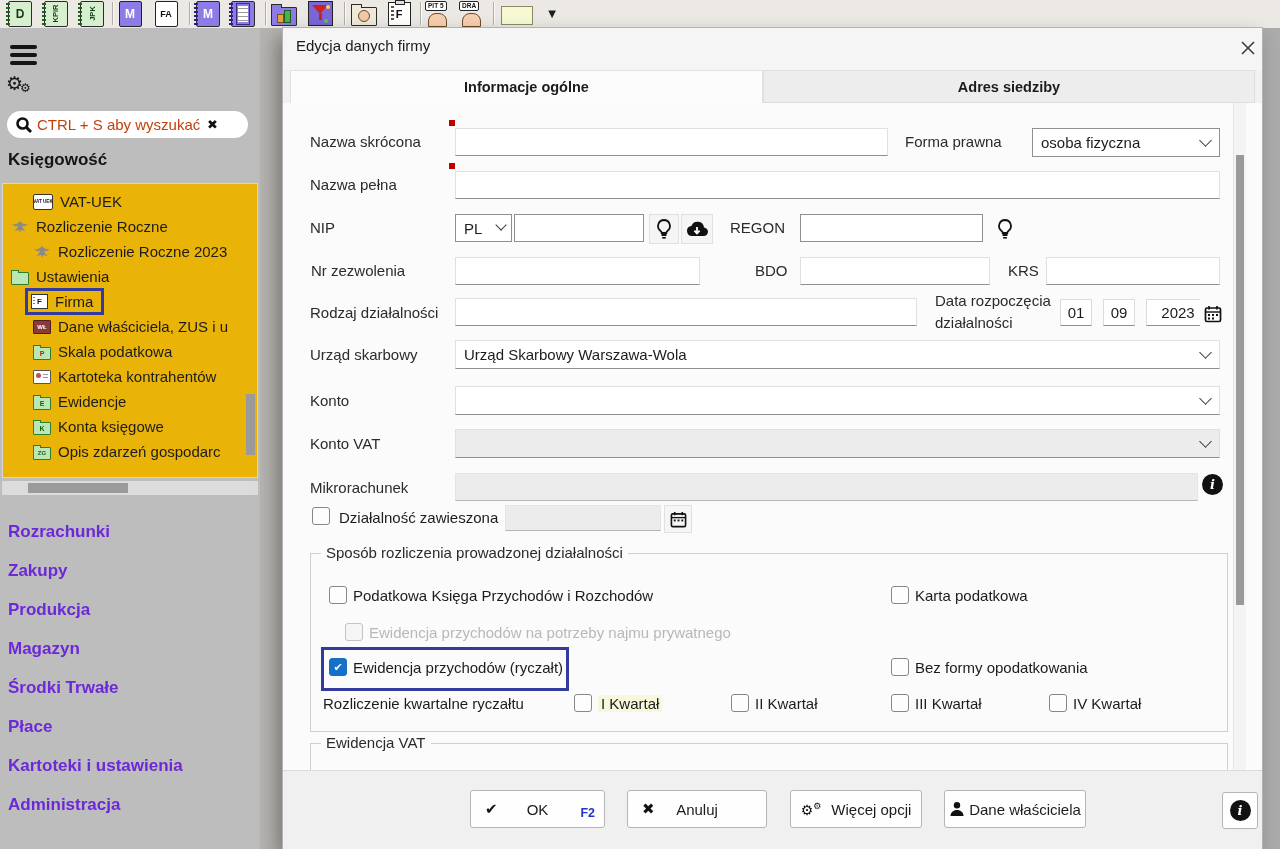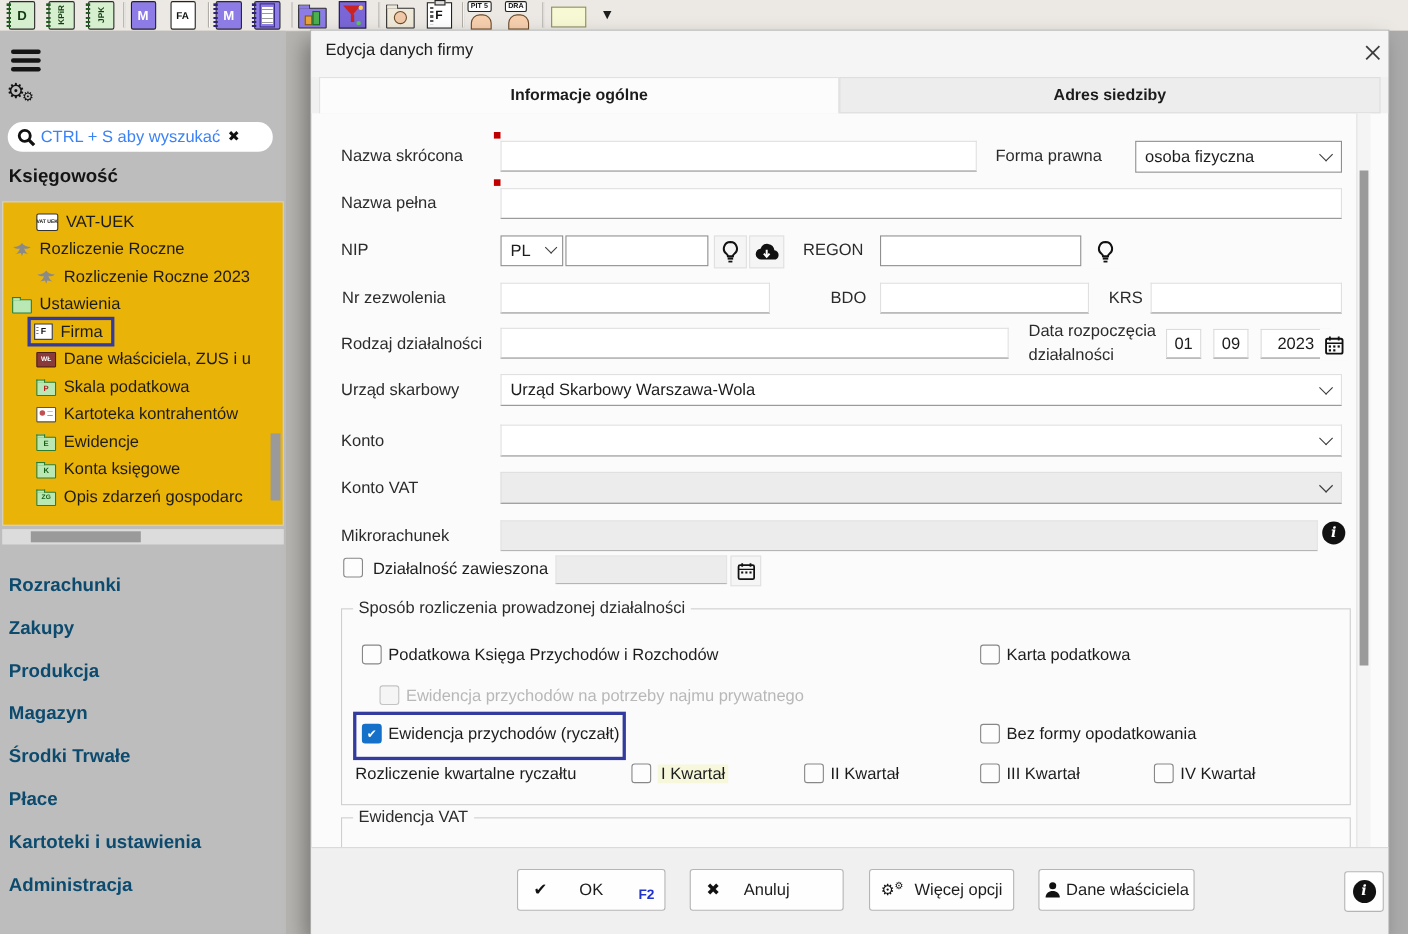--- a/index.html
+++ b/index.html
@@ -47,21 +47,21 @@
   .noteicon{width:30px;height:17px;background:#f6f9d4;border:1px solid #8a8a66;margin-top:4px;}
   .ddarrow{font-family:"DejaVu Sans",sans-serif;font-size:10px;color:#1c1c1c;}
 
   
   #sidebar{position:absolute;left:0;top:28px;width:260px;height:821px;background:#bdbdbd;}
   .hbar{width:27px;height:3.6px;background:#141414;border-radius:2px;margin-bottom:4.4px;}
   .gearwrap{position:absolute;left:6px;top:44px;width:34px;height:30px;color:#141414;}
   .gearbig{position:absolute;left:0;top:0;font-family:"DejaVu Sans",sans-serif;font-size:19px;}
   .gearsmall{position:absolute;left:14px;top:9px;font-family:"DejaVu Sans",sans-serif;font-size:12px;}
   #searchpill{position:absolute;left:7px;top:83px;width:241px;height:27px;background:#fff;border-radius:14px;display:flex;align-items:center;}
-  #searchtext{color:#3b82f6;font-size:15px;white-space:nowrap;overflow:hidden;width:178px;}
+  #searchtext{color:#c2410c;font-size:15px;white-space:nowrap;overflow:hidden;width:178px;}
   #searchclear{font-family:"DejaVu Sans",sans-serif;font-size:13px;color:#111;margin-left:-8px;}
   #sideheader{position:absolute;left:8px;top:122px;font-size:17px;font-weight:bold;color:#141414;}
   #treepanel{position:absolute;left:2px;top:155px;width:256px;height:295px;background:#eab308;border:1px solid #d6d6d6;box-sizing:border-box;}
   .trow{position:relative;height:25px;display:flex;align-items:center;font-size:15px;color:#1c1c1c;white-space:nowrap;}
   .ticon{display:inline-flex;align-items:center;justify-content:center;margin-right:7px;flex:none;}
   .vaticon{width:18px;height:14px;background:#fff;border:1px solid #333;border-radius:2px;
     font-size:4.6px;line-height:5px;font-weight:bold;color:#111;text-align:center;display:flex;align-items:center;justify-content:center;}
   .gfolder{position:relative;width:16px;height:11px;background:#b9e8b4;border:1px solid #2f7d2f;border-radius:1px;margin-top:3px;
     display:flex;align-items:center;justify-content:center;font-size:7px;font-weight:bold;color:#155c15;}
   .gfolder::before{content:"";position:absolute;top:-3px;left:-1px;width:6px;height:2px;background:#b9e8b4;border:1px solid #2f7d2f;border-bottom:none;}
@@ -74,21 +74,21 @@
     font-size:6px;font-weight:bold;color:#fff;}
   .cardicon{position:relative;width:16px;height:12px;background:#fff;border:1px solid #555;border-radius:1px;}
   .cardicon::before{content:"";position:absolute;left:2px;top:2px;width:5px;height:5px;border-radius:50%;background:#c05050;}
   .cardicon::after{content:"";position:absolute;right:2px;top:3px;width:5px;height:6px;
     background:repeating-linear-gradient(to bottom,#999 0 1px,transparent 1px 3px);}
   .selbox{display:inline-flex;align-items:center;border:3px solid #333b9e;padding:0 8px 0 3px;height:21px;}
   .vscroll{position:absolute;right:5px;top:366px;width:9px;height:61px;background:#9a9a9a;}
   .hscrolltrack{position:absolute;left:2px;top:453px;width:256px;height:14px;background:#dcdcdc;}
   .hscrollthumb{position:absolute;left:26px;top:2px;width:100px;height:10px;background:#9a9a9a;}
   .sections{position:absolute;left:8px;top:484px;}
-  .sect{height:39px;display:flex;align-items:center;font-size:17px;font-weight:bold;color:#0c4a6e;white-space:nowrap;}
+  .sect{height:39px;display:flex;align-items:center;font-size:17px;font-weight:bold;color:#6d28d9;white-space:nowrap;}
 
   
   #dialog{position:absolute;left:283px;top:28px;width:979px;height:821px;background:#fbfbfb;
     box-shadow:0 0 0 1px #b3b3b3, -6px 8px 18px rgba(0,0,0,.35);}
   #dlgtitlebar{position:absolute;left:0;top:0;width:100%;height:42px;background:#f5f5f5;}
   #dlgtitle{position:absolute;left:13px;top:9px;font-size:15px;color:#1a1a1a;}
   #dlgclose{position:absolute;left:953px;top:8px;width:24px;height:24px;display:flex;align-items:center;justify-content:center;}
   .tabbar{position:absolute;left:0;top:42px;width:100%;height:33px;background:#f1f1f1;font-weight:bold;}
   .tab{position:absolute;top:0;height:33px;display:flex;align-items:center;justify-content:center;font-size:14.5px;color:#1c1c1c;box-sizing:border-box;}
   .tab.active{left:7px;width:473px;background:#fcfcfc;border:1px solid #e2e2e2;border-bottom:none;}

